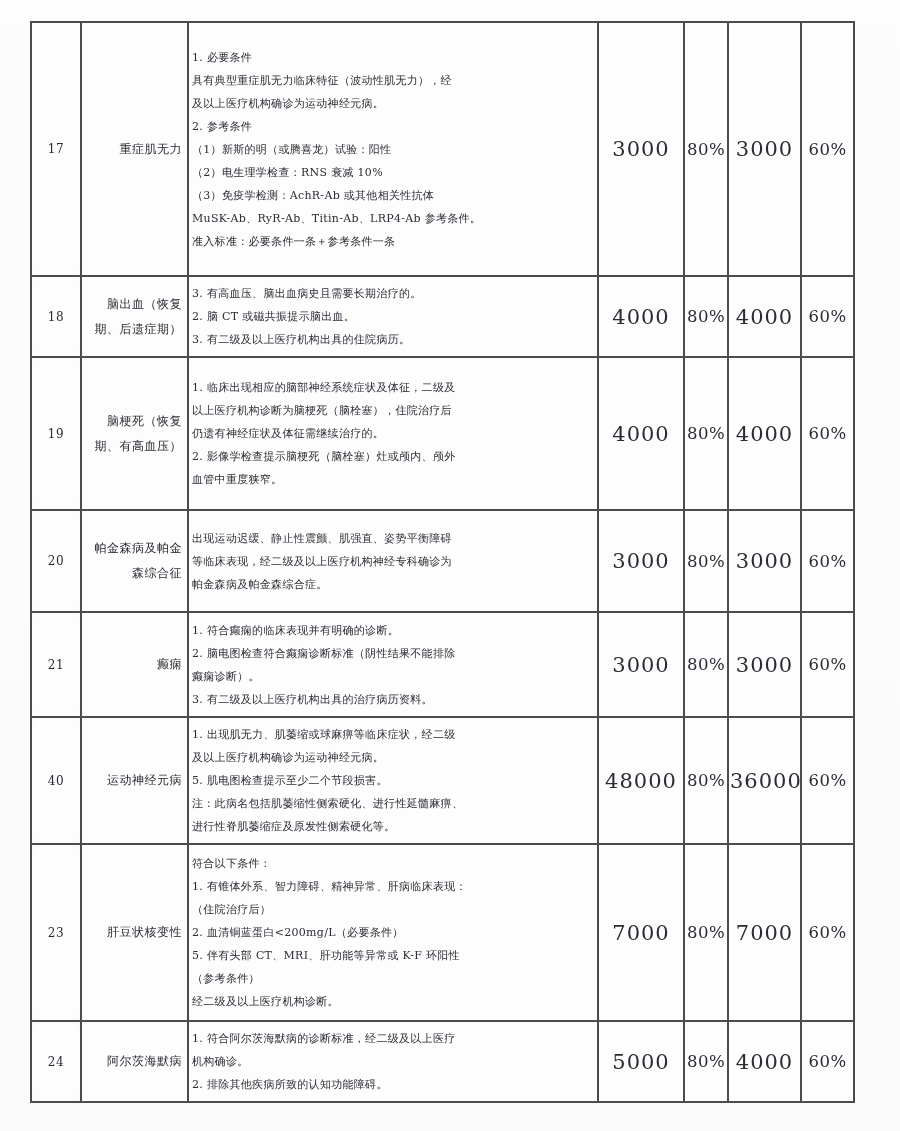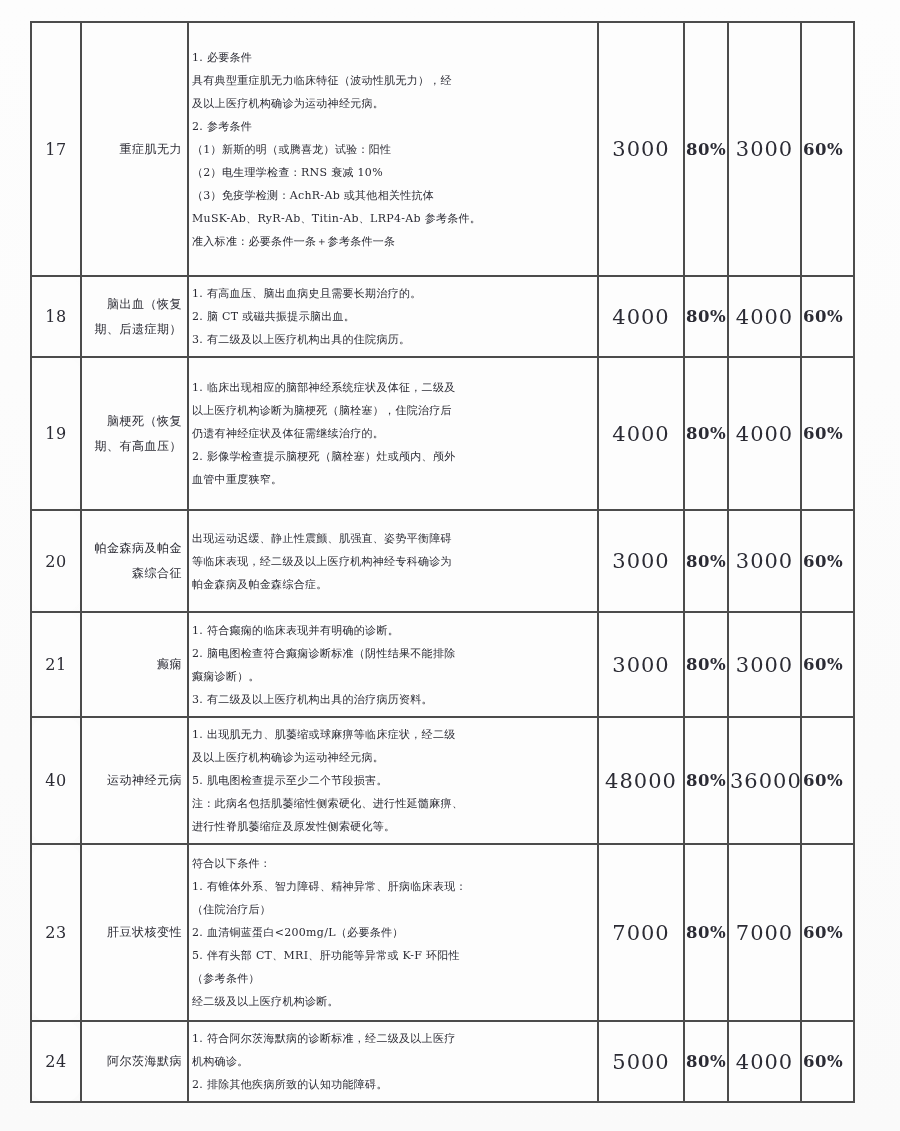--- a/index.html
+++ b/index.html
@@ -19,26 +19,26 @@
   }
   td {
     border: 2px solid #4c4c4c;
     vertical-align: middle;
     overflow: hidden;
     background: #fdfdfd;
   }
   .r17 { height: 254px; } .r18 { height: 77px; } .r19 { height: 153px; }
   .r20 { height: 102px; } .r21 { height: 105px; } .r22 { height: 126px; }
   .r23 { height: 177px; } .r24 { height: 76px; }
-  .c-seq  { text-align: center; font-size: 16px; letter-spacing: 0.5px; border-radius: 17px; }
+  .c-seq  { text-align: center; font-size: 12px; letter-spacing: 0.5px; border-radius: 17px; }
   .c-name { text-align: right; font-size: 12px; line-height: 25px; padding: 0 5px; letter-spacing: 0.5px; }
   .c-crit { font-size: 11px; line-height: 23px; padding: 5px 3px; letter-spacing: 0.3px; text-align: left; }
   .c-crit .line { white-space: normal; }
   .c-amt  { text-align: center; font-size: 21px; letter-spacing: 1px; }
-  .c-pct  { text-align: left; font-size: 16.5px; letter-spacing: 0.5px; font-weight: bold; }
+  .c-pct  { text-align: center; font-size: 16.5px; letter-spacing: 0.5px; }
 </style>
 </head>
 <body>
 
 <div class="page">
   <table class="benefits">
     <colgroup>
       <col style="width:50px">
         <col style="width:107px">
         <col style="width:410px">
@@ -66,21 +66,21 @@
         <td class="c-amt">3000</td>
         <td class="c-pct">80%</td>
         <td class="c-amt">3000</td>
         <td class="c-pct">60%</td>
       </tr>
 
       <tr class="r18">
         <td class="c-seq">18</td>
         <td class="c-name">脑出血（恢复期、后遗症期）</td>
         <td class="c-crit">
-            <div class="line">1. 有高血压、脑出血病史且需要长期治疗的。</div>
+            <div class="line">3. 有高血压、脑出血病史且需要长期治疗的。</div>
             <div class="line">2. 脑 CT 或磁共振提示脑出血。</div>
             <div class="line">3. 有二级及以上医疗机构出具的住院病历。</div>
           </td>
         <td class="c-amt">4000</td>
         <td class="c-pct">80%</td>
         <td class="c-amt">4000</td>
         <td class="c-pct">60%</td>
       </tr>
 
       <tr class="r19">

